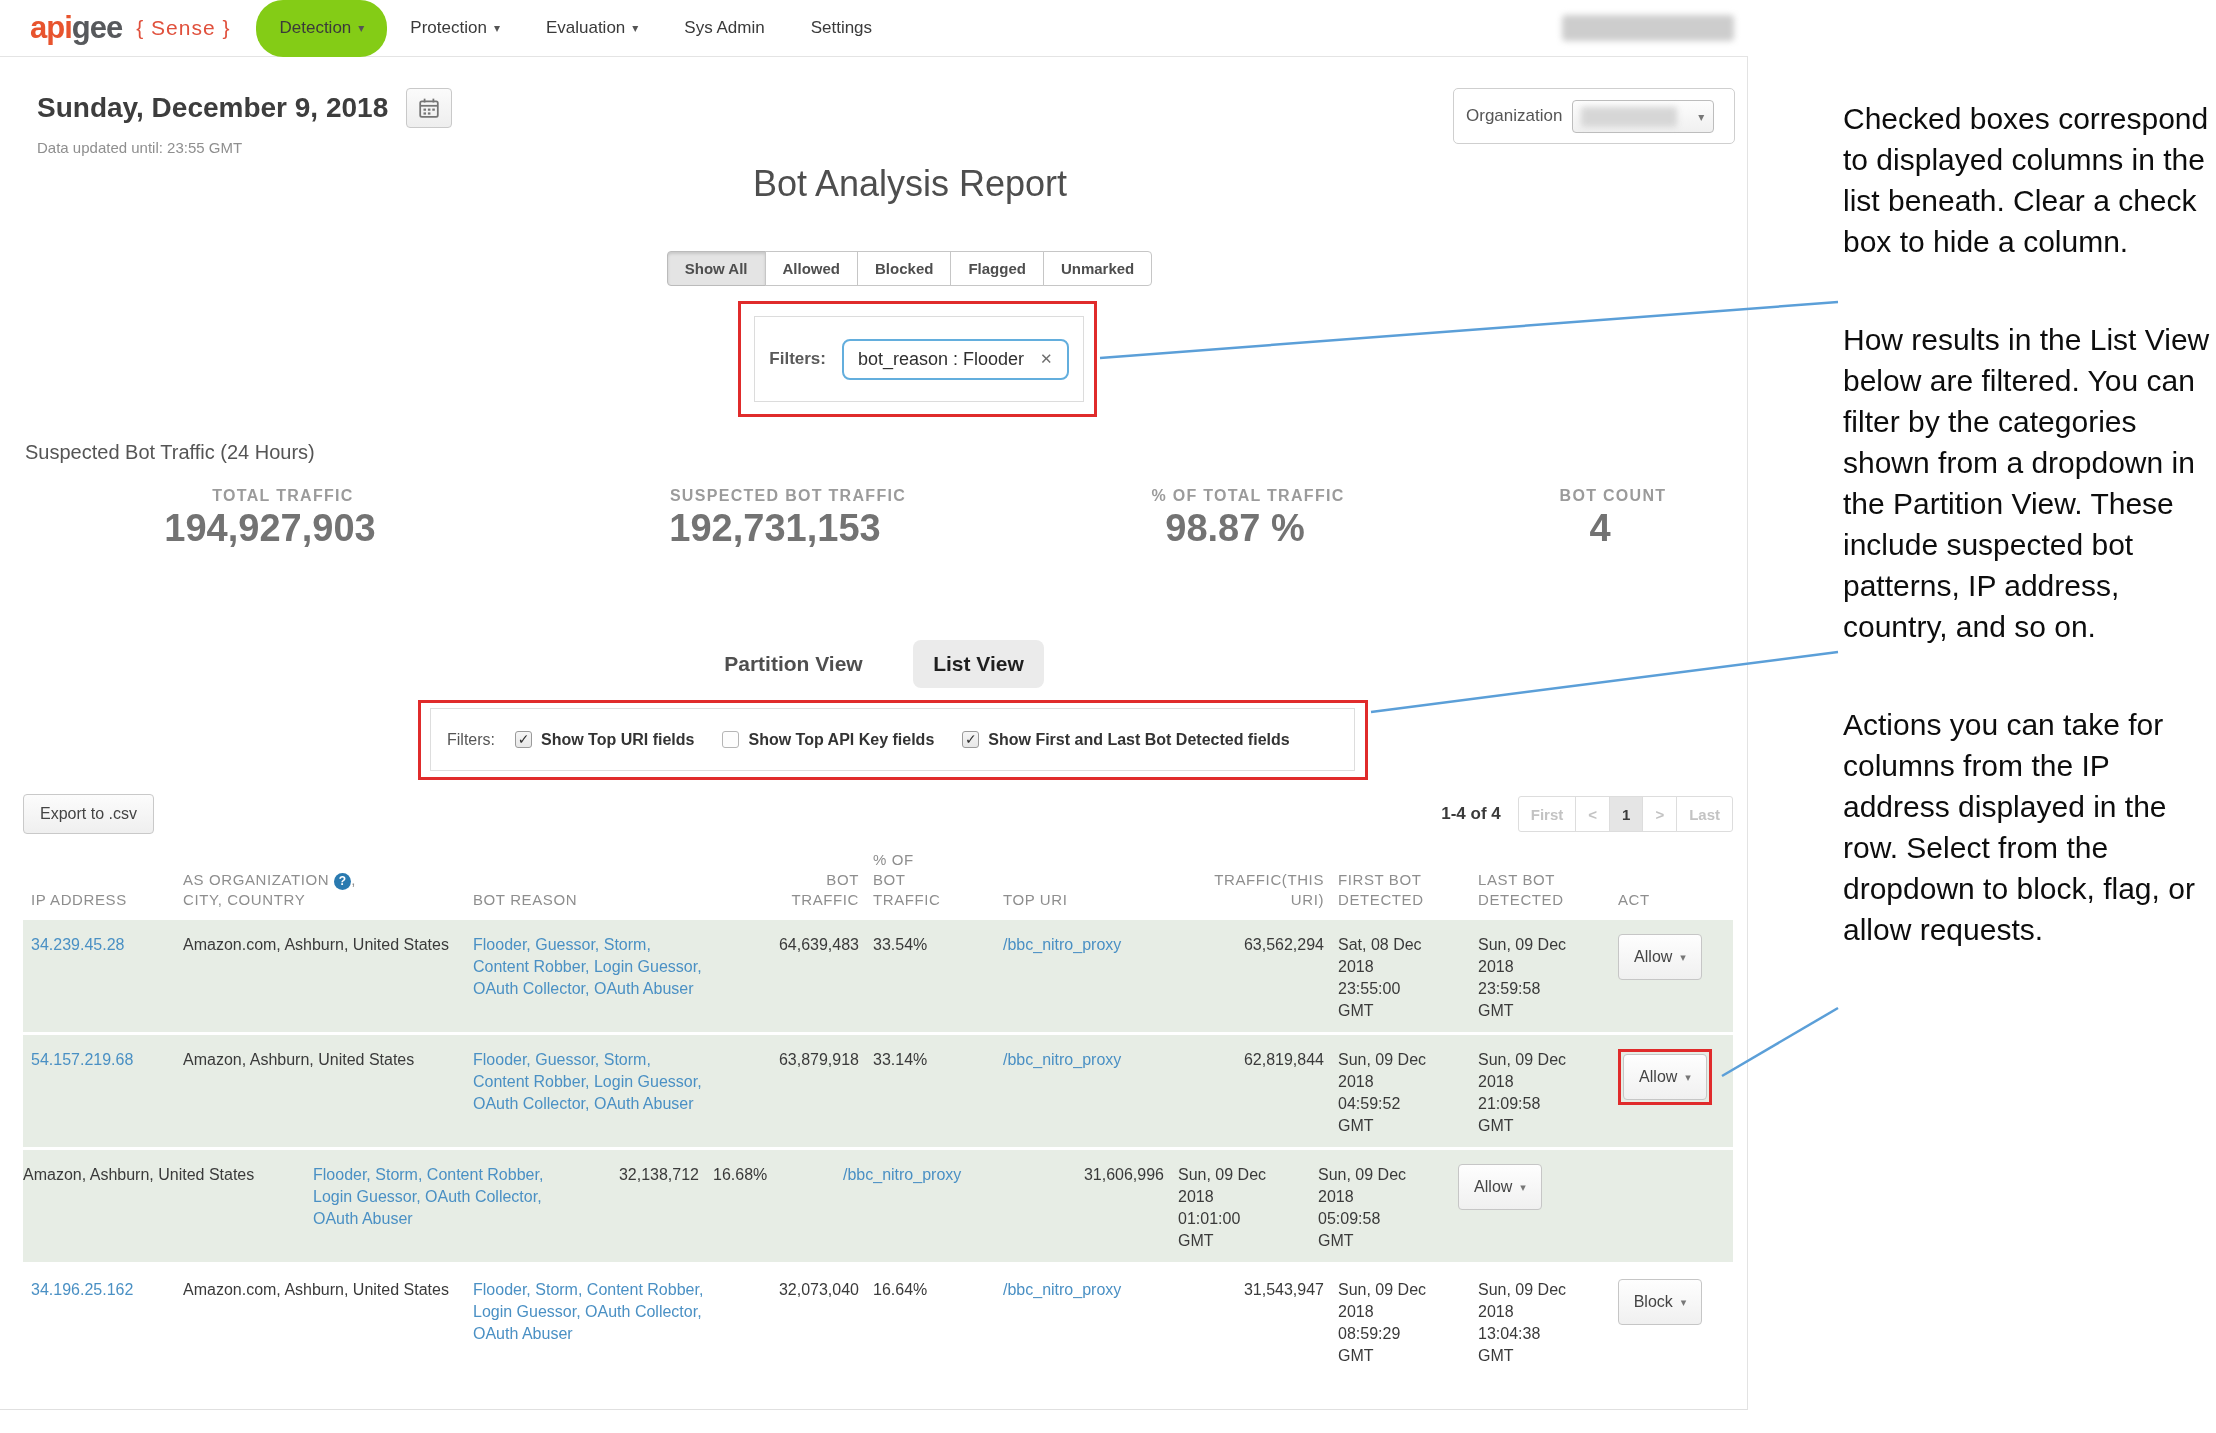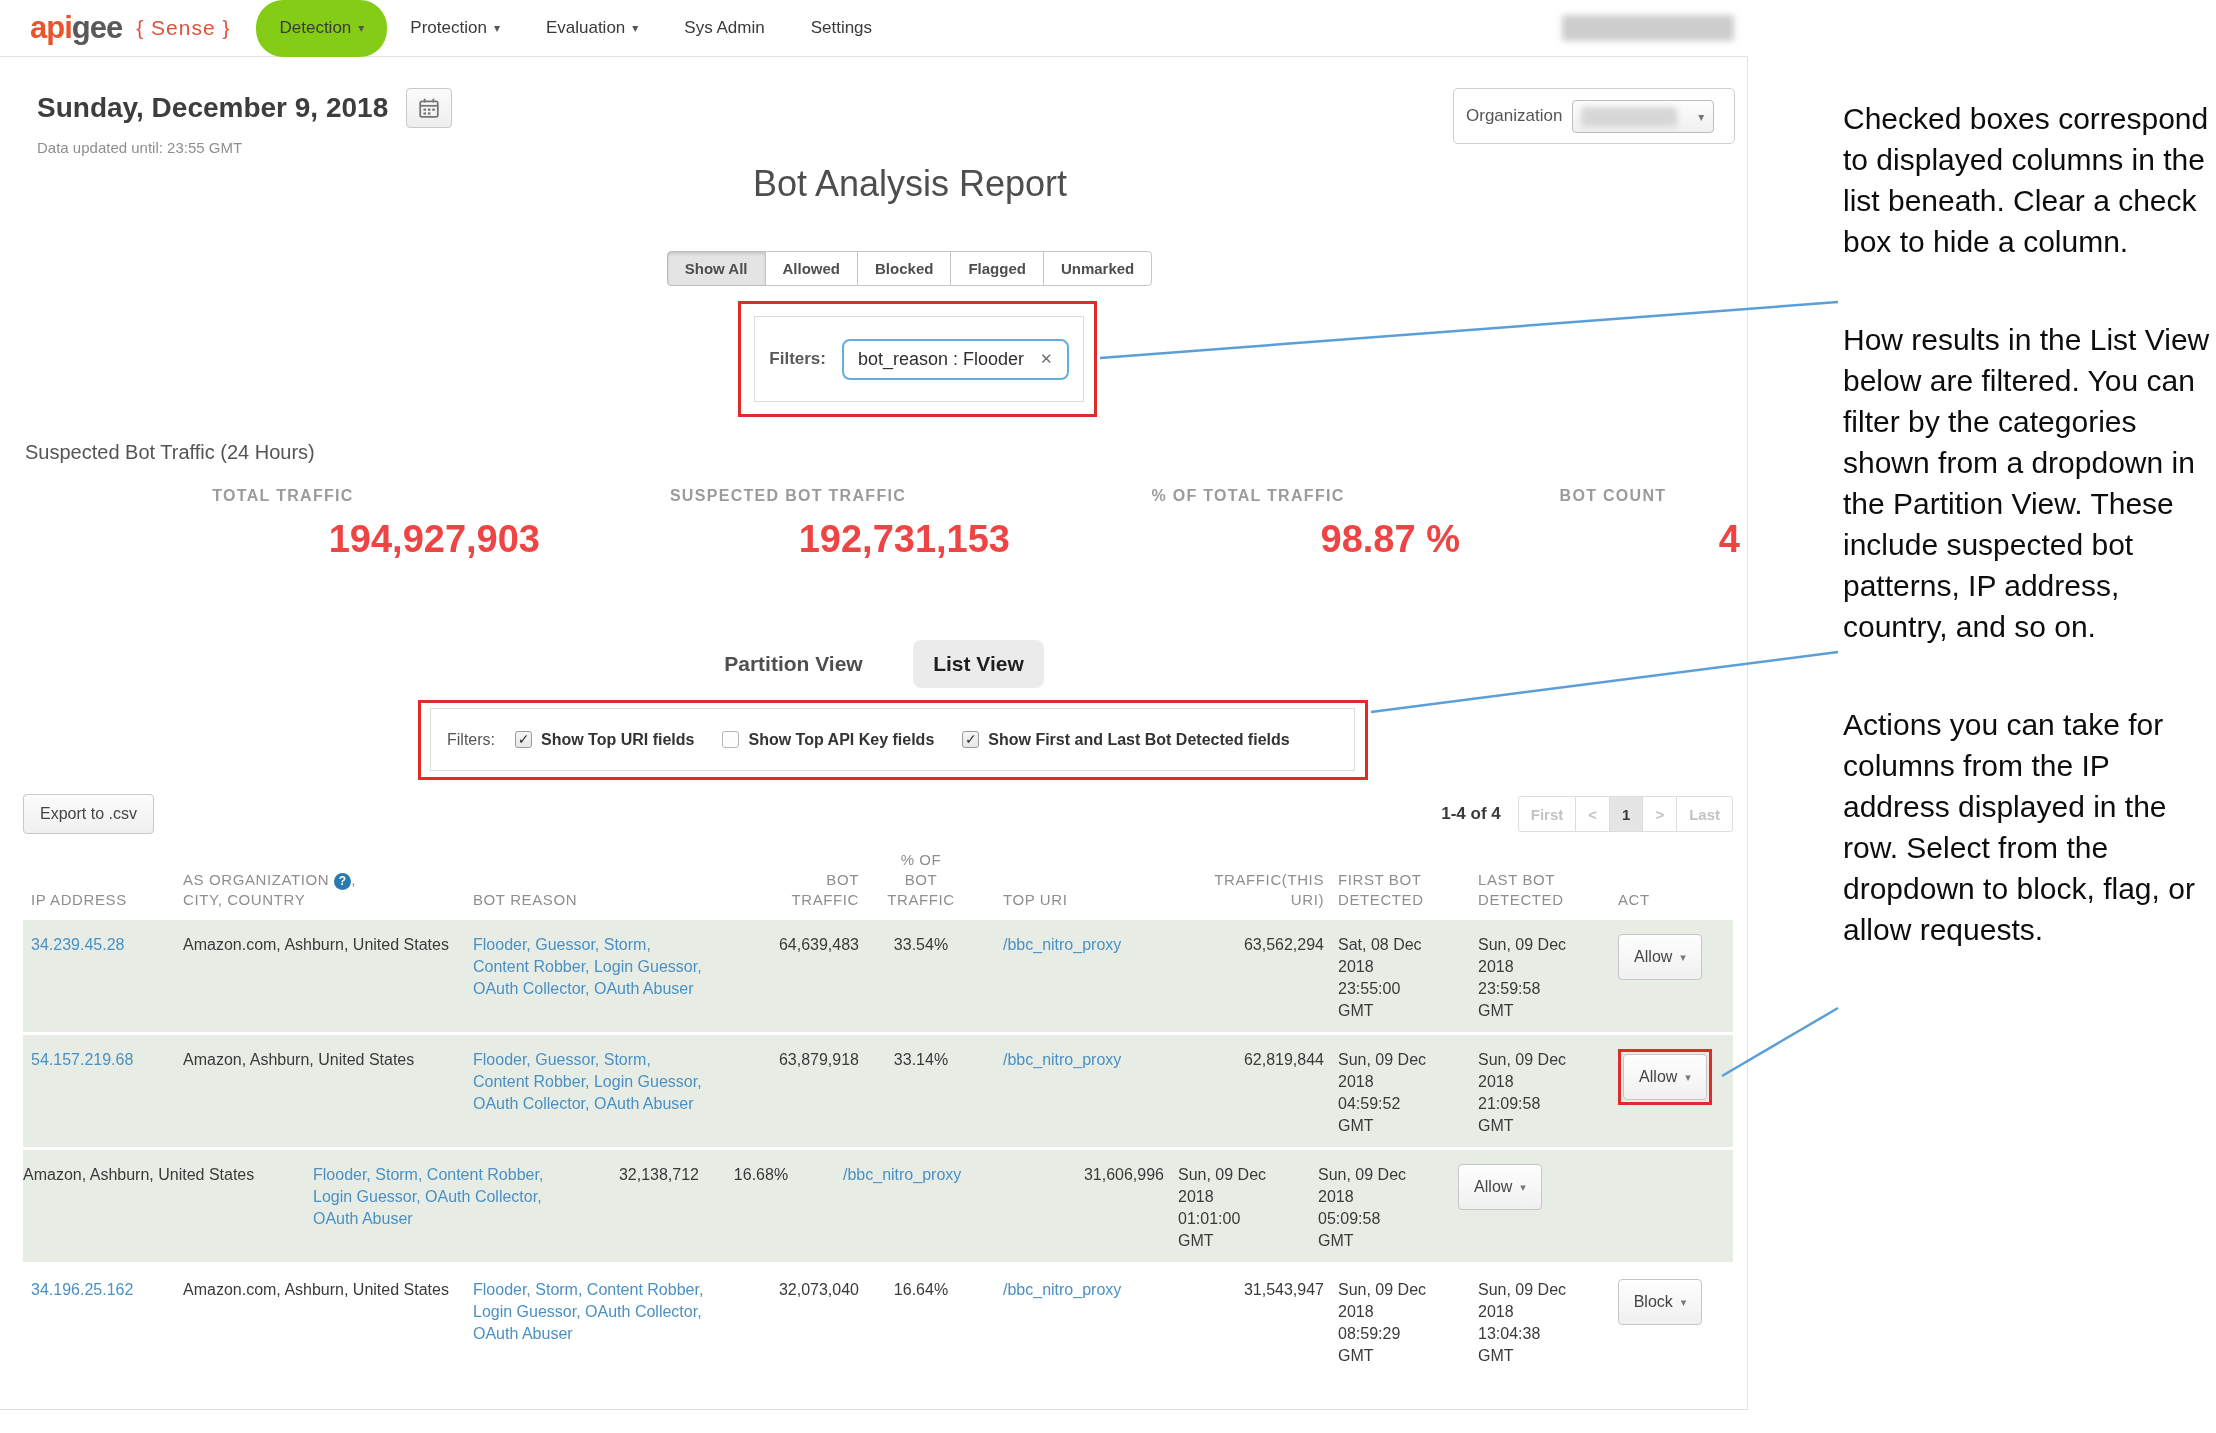--- a/index.html
+++ b/index.html
@@ -72,21 +72,21 @@
 
   
   .stats-heading{position:absolute;left:25px;top:441px;font-size:20px;color:#555;}
   .stats-row{position:absolute;left:0;top:487px;width:1740px;display:flex;}
   .stat{text-align:center;}
   .stat:nth-child(1){width:540px;}
   .stat:nth-child(2){width:470px;}
   .stat:nth-child(3){width:450px;}
   .stat:nth-child(4){width:280px;}
   .stat .lbl{font-size:16px;letter-spacing:1.3px;color:#9b9b9b;font-weight:700;padding-left:26px;}
-  .stat .val{margin-top:13px;font-size:38px;font-weight:700;color:#ef4444;text-align:right;}
+  .stat .val{margin-top:2px;font-size:38px;font-weight:700;color:#737373;}
 
   
   .views-wrap{position:absolute;left:0;top:640px;width:1768px;text-align:center;}
   .view-partition{font-size:21px;font-weight:700;color:#4f4f4f;margin-right:46px;cursor:pointer;}
   .view-list{display:inline-block;font-size:21px;font-weight:700;color:#1f1f1f;background:#ebebeb;
              padding:12px 20px;border-radius:8px;cursor:pointer;}
 
   
   #redbox2{left:418px;top:700px;width:950px;height:80px;}
   .filters2-panel{position:absolute;left:430px;top:708px;width:925px;height:63px;background:#fff;
@@ -118,21 +118,21 @@
   .hcell{font-size:15px;letter-spacing:.6px;color:#8e8e8e;line-height:20px;white-space:pre-line;
          padding-right:14px;}
   .trow{display:flex;padding:14px 0 10px;font-size:16px;line-height:22px;}
   .trow.shaded{background:var(--row-green);border-bottom:3px solid #fff;}
   .trow.plain{background:#fff;}
   .cell{padding-right:14px;color:#3a3a3a;}
   .c-ip{width:160px;padding-left:8px;}
   .c-org{width:290px;}
   .c-reason{width:245px;}
   .c-bt{width:155px;text-align:right;}
-  .c-pct{width:110px;text-align:center;}
+  .c-pct{width:110px;text-align:left;}
   .c-uri{width:210px;padding-left:20px;}
   .c-ut{width:145px;text-align:right;}
   .c-first{width:140px;}
   .c-last{width:140px;}
   .c-act{width:105px;padding-right:0;}
   .cell.date{white-space:pre-line;}
   .link{color:var(--link-blue);cursor:pointer;}
   .help-icon{display:inline-block;width:17px;height:17px;border-radius:50%;background:#2a7ab0;color:#fff;
              font-size:12px;font-weight:700;text-align:center;line-height:17px;margin-left:5px;cursor:pointer;}
   .action-wrap{display:inline-block;}

